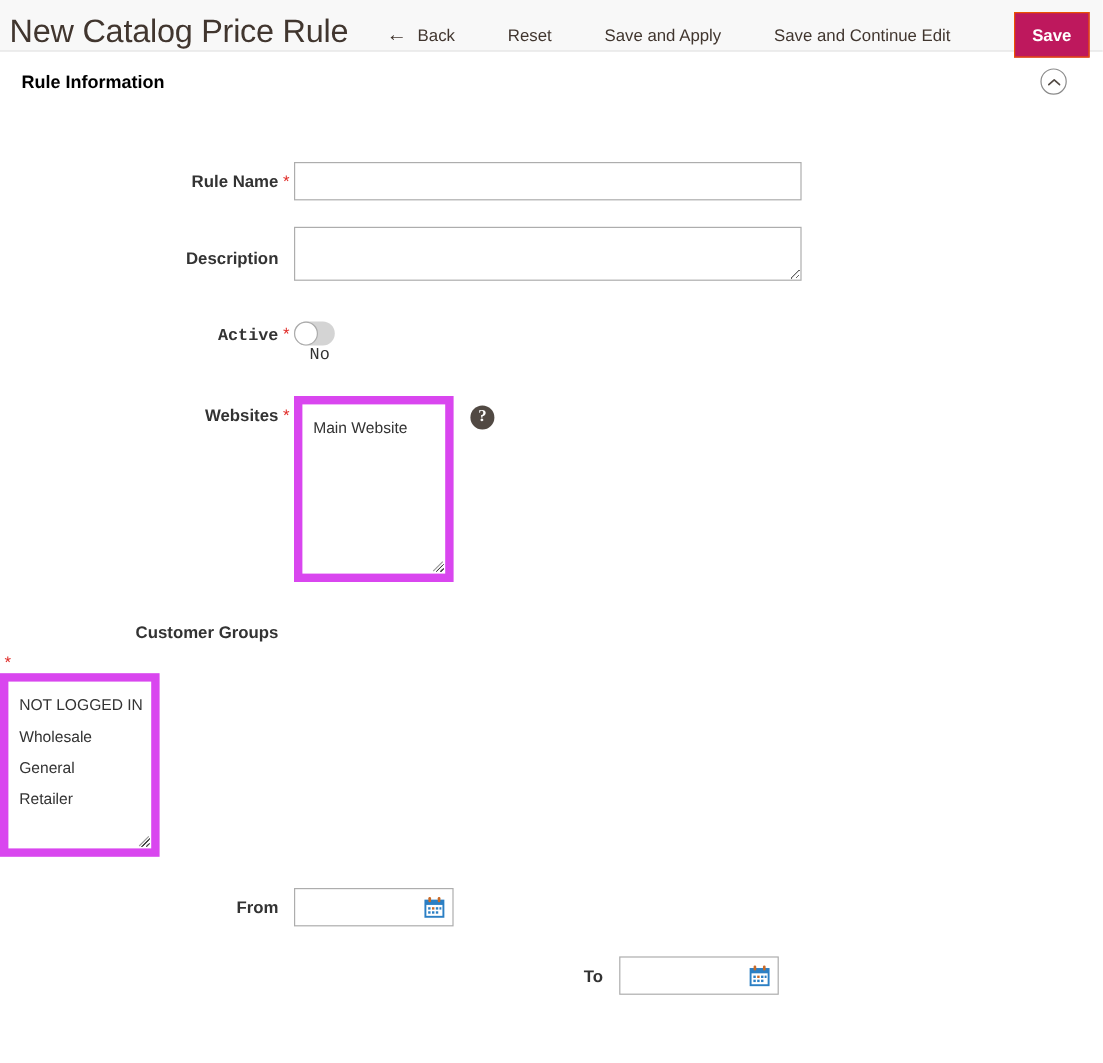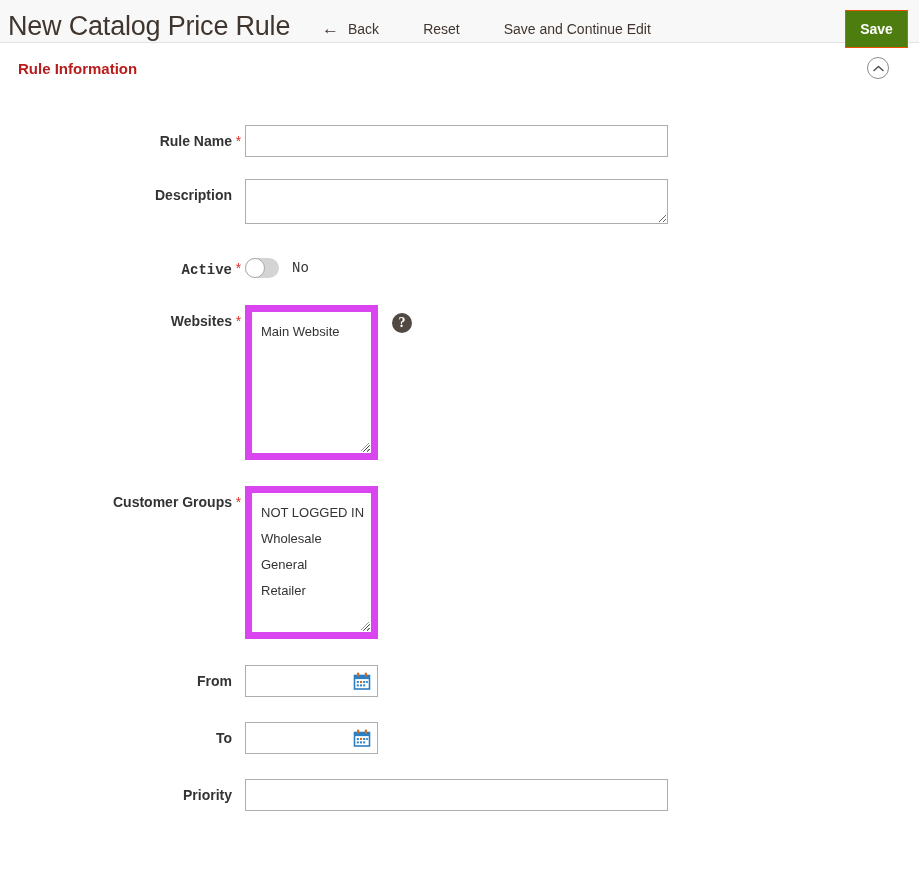--- a/index.html
+++ b/index.html
@@ -59,42 +59,42 @@
     color: #41362f;
     position: relative;
     top: -1px;
   }
   .btn-save {
     position: absolute;
     left: 845px;
     top: 10px;
     width: 63px;
     height: 38px;
-    background: #4d7c0f;
+    background: #be185d;
     border: 1px solid #eb5202;
     color: #ffffff;
     font-family: "Liberation Sans", sans-serif;
     font-size: 14px;
     font-weight: bold;
     cursor: pointer;
     padding: 0;
   }
 
   
   .section-header {
     position: relative;
     height: 50px;
     padding-left: 18px;
     display: flex;
     align-items: center;
   }
   .section-title {
     font-size: 15px;
     font-weight: bold;
-    color: #b91c1c;
+    color: #000000;
   }
   .collapse-icon {
     position: absolute;
     right: 30px;
     top: 50%;
     transform: translateY(-50%);
     width: 22px;
     height: 22px;
     border: 1px solid #8c8c8c;
     border-radius: 50%;
@@ -104,20 +104,21 @@
     justify-content: center;
   }
   .collapse-icon svg { display: block; }
 
   
   .form-area { position: relative; padding-top: 32px; }
   .field-row {
     display: flex;
     align-items: flex-start;
     margin-bottom: 22px;
+    margin-top: 10px;
   }
   .field-label {
     width: 232px;
     text-align: right;
     font-size: 14px;
     font-weight: bold;
     color: #333333;
     padding-top: 8px;
     line-height: 17px;
   }
@@ -153,21 +154,21 @@
     font-family: "Liberation Sans", sans-serif;
     font-size: 14px;
     color: #333333;
     padding: 6px 9px;
     resize: both;
     outline: none;
     display: block;
   }
 
   
-  .toggle-wrap { display: flex; align-items: center; padding-top: 4px; }
+  .toggle-wrap { display: flex; padding-top: 4px; flex-direction: column; }
   .toggle {
     width: 34px;
     height: 20px;
     border-radius: 10px;
     background: #d4d4d4;
     position: relative;
     cursor: pointer;
     flex: none;
   }
   .toggle .knob {
@@ -264,20 +265,23 @@
 
   <div class="btn-group">
     <button class="btn-link">
       <span class="back-arrow">←</span>
       <span>Back</span>
     </button>
     <button class="btn-link">
       <span>Reset</span>
     </button>
     <button class="btn-link">
+      <span>Save and Apply</span>
+    </button>
+    <button class="btn-link">
       <span>Save and Continue Edit</span>
     </button>
   </div>
 
   <button class="btn-save">Save</button>
 </div>
 
 <div class="section-header">
   <span class="section-title">Rule Information</span>
   <span class="collapse-icon">
@@ -290,21 +294,21 @@
 <div class="form-area">
 
   <div class="field-row">
     <div class="field-label">Rule Name</div>
     <div class="req-star">*</div>
     <div class="field-control">
       <input class="txt-input" type="text" value="" style="">
     </div>
   </div>
 
-  <div class="field-row" style="margin-bottom:30px;">
+  <div class="field-row" style="margin-bottom:30px;align-items:center;">
     <div class="field-label">Description</div>
     <div class="req-star empty"></div>
     <div class="field-control">
       <textarea class="txt-area" style=""></textarea>
     </div>
   </div>
 
   <div class="field-row" style="margin-bottom:26px;font-family:Liberation Mono, monospace;">
     <div class="field-label">Active</div>
     <div class="req-star">*</div>
@@ -323,21 +327,21 @@
       <div class="multiselect websites">
         <div class="ms-option">Main Website</div>
         <svg class="resize-grip" viewBox="0 0 12 12" aria-hidden="true">
           <path d="M11 3 L3 11 M11 6 L6 11 M11 9 L9 11" stroke="#9a9a9a" stroke-width="1" fill="none"></path>
         </svg>
       </div>
       <div class="help-icon">?</div>
     </div>
   </div>
 
-  <div class="field-row" style="margin-bottom:26px;">
+  <div class="field-row" style="margin-bottom:26px;flex-direction:column;">
     <div class="field-label">Customer Groups</div>
     <div class="req-star">*</div>
     <div class="field-control">
       <div class="multiselect groups">
         <div class="ms-option">NOT LOGGED IN</div>
         <div class="ms-option">Wholesale</div>
         <div class="ms-option">General</div>
         <div class="ms-option">Retailer</div>
         <svg class="resize-grip" viewBox="0 0 12 12" aria-hidden="true">
           <path d="M11 3 L3 11 M11 6 L6 11 M11 9 L9 11" stroke="#9a9a9a" stroke-width="1" fill="none"></path>
@@ -362,21 +366,21 @@
           <rect x="11.2" y="10" width="2" height="2" fill="#2b7fc4"></rect>
           <rect x="14.2" y="10" width="1.6" height="2" fill="#2b7fc4"></rect>
           <rect x="4.8" y="13.4" width="2" height="2" fill="#2b7fc4"></rect>
           <rect x="8" y="13.4" width="2" height="2" fill="#2b7fc4"></rect>
           <rect x="11.2" y="13.4" width="2" height="2" fill="#2b7fc4"></rect>
         </svg>
       </button>
     </div>
   </div>
 
-  <div class="field-row" style="margin-bottom:25px;">
+  <div class="field-row" style="margin-bottom:25px;justify-content:center;">
     <div class="field-label">To</div>
     <div class="req-star empty"></div>
     <div class="field-control date-wrap">
       <input class="date-input" type="text" value="" style="">
       <button class="cal-btn">
         <svg width="20" height="20" viewBox="0 0 20 20" aria-hidden="true">
           <rect x="2.5" y="4.5" width="15" height="13.5" fill="#ffffff" stroke="#2b7fc4" stroke-width="1.6"></rect>
           <rect x="2.5" y="4.5" width="15" height="3.6" fill="#2b7fc4"></rect>
           <rect x="5" y="1.6" width="2.2" height="4.2" rx="1" fill="#c96a27"></rect>
           <rect x="12.8" y="1.6" width="2.2" height="4.2" rx="1" fill="#c96a27"></rect>
@@ -385,21 +389,14 @@
           <rect x="11.2" y="10" width="2" height="2" fill="#2b7fc4"></rect>
           <rect x="14.2" y="10" width="1.6" height="2" fill="#2b7fc4"></rect>
           <rect x="4.8" y="13.4" width="2" height="2" fill="#2b7fc4"></rect>
           <rect x="8" y="13.4" width="2" height="2" fill="#2b7fc4"></rect>
           <rect x="11.2" y="13.4" width="2" height="2" fill="#2b7fc4"></rect>
         </svg>
       </button>
     </div>
   </div>
 
-  <div class="field-row">
-    <div class="field-label">Priority</div>
-    <div class="req-star empty"></div>
-    <div class="field-control">
-      <input class="txt-input" type="text" value="" style="">
-    </div>
-  </div>
 
 </div>
 
 </body></html>

